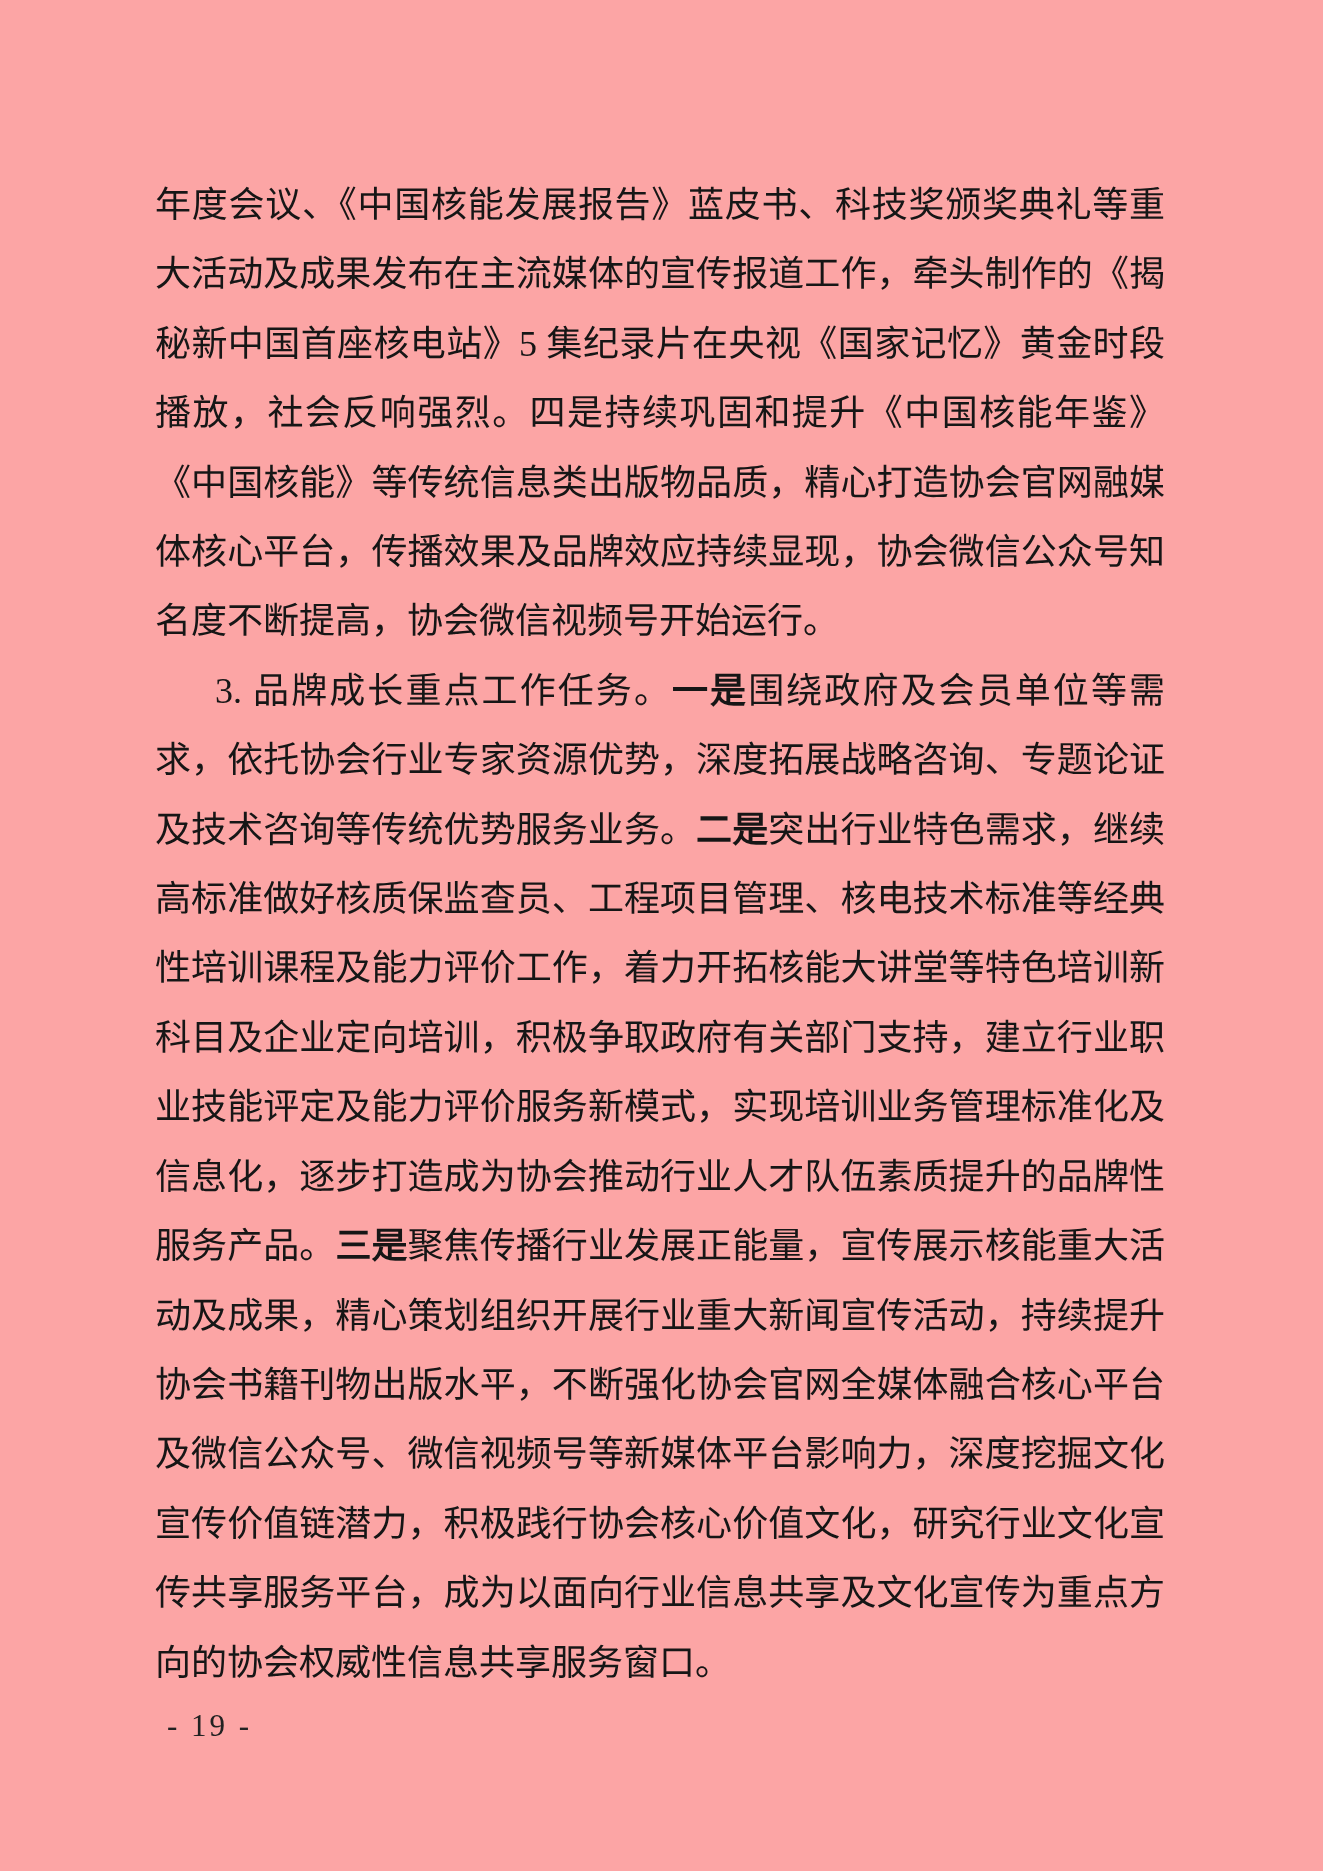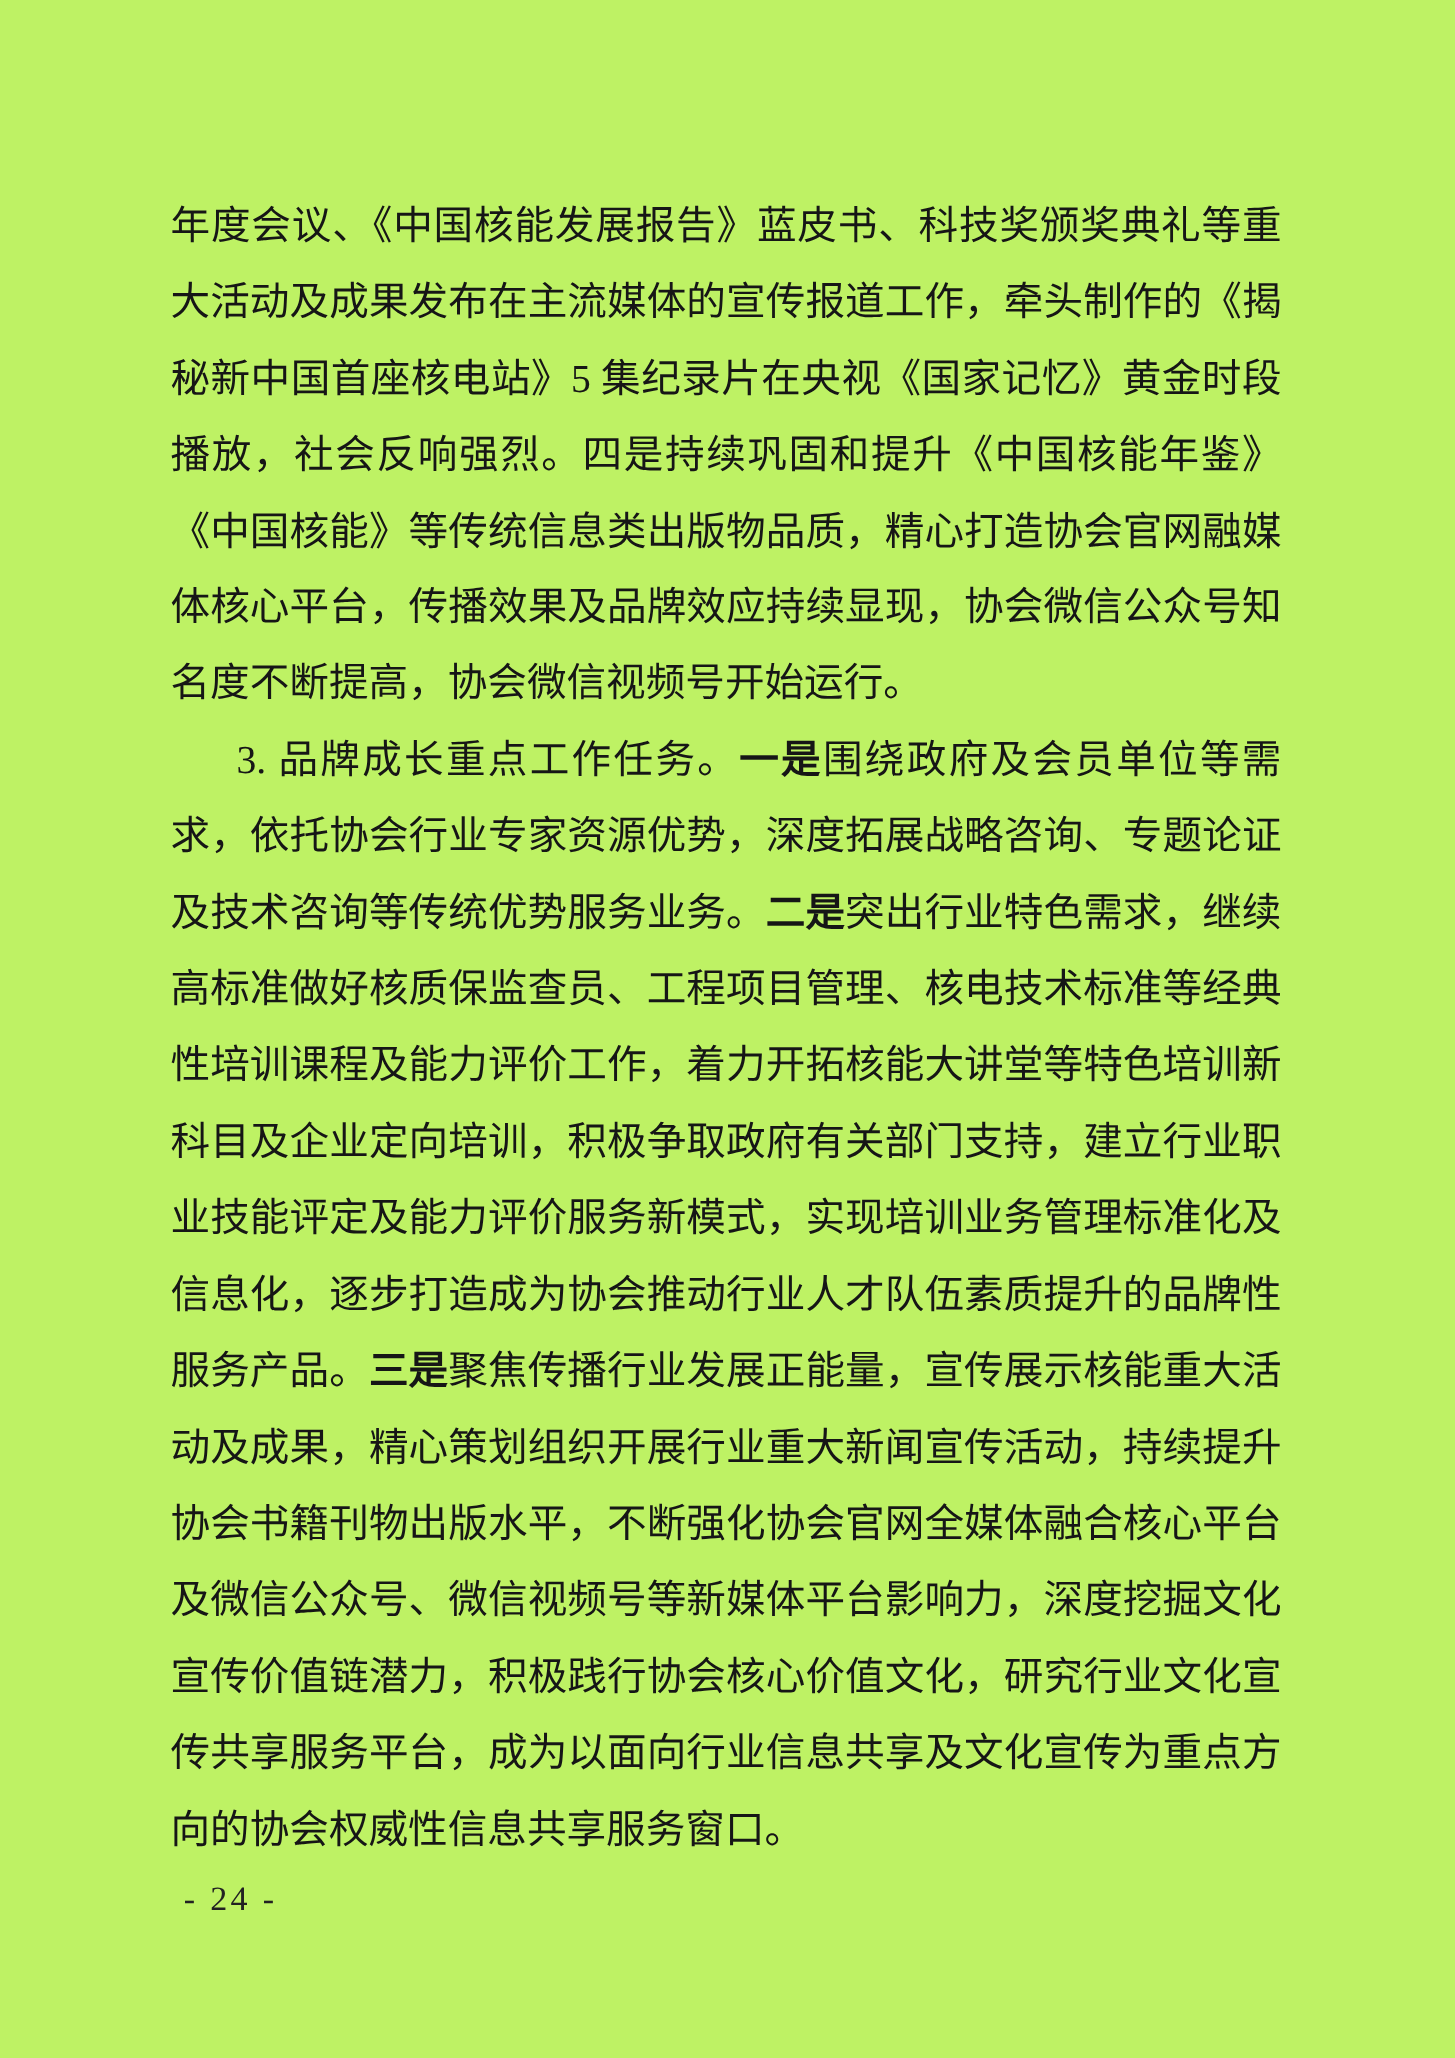--- a/index.html
+++ b/index.html
@@ -5,21 +5,21 @@
 <style>
   html, body {
     margin: 0;
     padding: 0;
     background: #ffffff;
   }
   .page {
     position: relative;
     width: 1323px;
     height: 1871px;
-    background: #bef264;
+    background: #fca5a5;
     overflow: hidden;
     font-family: "Liberation Serif", "DejaVu Serif", serif;
   }
   .content {
     position: absolute;
     left: 155px;
     top: 171px;
     width: 1010px;
   }
   .para {
@@ -49,14 +49,14 @@
   }
 </style>
 </head>
 <body>
 
 <div class="page">
   <div class="content">
       <p class="para"><span class="run">年度会议、《中国核能发展报告》蓝皮书、科技奖颁奖典礼等重大活动及成果发布在主流媒体的宣传报道工作，牵头制作的《揭秘新中国首座核电站》5 集纪录片在央视《国家记忆》黄金时段播放，社会反响强烈。四是持续巩固和提升《中国核能年鉴》《中国核能》等传统信息类出版物品质，精心打造协会官网融媒体核心平台，传播效果及品牌效应持续显现，协会微信公众号知名度不断提高，协会微信视频号开始运行。</span></p>
       <p class="para indent"><span class="run heading">3. 品牌成长重点工作任务。</span><span class="run emphasis">一是</span><span class="run">围绕政府及会员单位等需求，依托协会行业专家资源优势，深度拓展战略咨询、专题论证及技术咨询等传统优势服务业务。</span><span class="run emphasis">二是</span><span class="run">突出行业特色需求，继续高标准做好核质保监查员、工程项目管理、核电技术标准等经典性培训课程及能力评价工作，着力开拓核能大讲堂等特色培训新科目及企业定向培训，积极争取政府有关部门支持，建立行业职业技能评定及能力评价服务新模式，实现培训业务管理标准化及信息化，逐步打造成为协会推动行业人才队伍素质提升的品牌性服务产品。</span><span class="run emphasis">三是</span><span class="run">聚焦传播行业发展正能量，宣传展示核能重大活动及成果，精心策划组织开展行业重大新闻宣传活动，持续提升协会书籍刊物出版水平，不断强化协会官网全媒体融合核心平台及微信公众号、微信视频号等新媒体平台影响力，深度挖掘文化宣传价值链潜力，积极践行协会核心价值文化，研究行业文化宣传共享服务平台，成为以面向行业信息共享及文化宣传为重点方向的协会权威性信息共享服务窗口。</span></p>
     </div>
-  <div class="footer">- 24 -</div>
+  <div class="footer">- 19 -</div>
 </div>
 
 </body></html>

